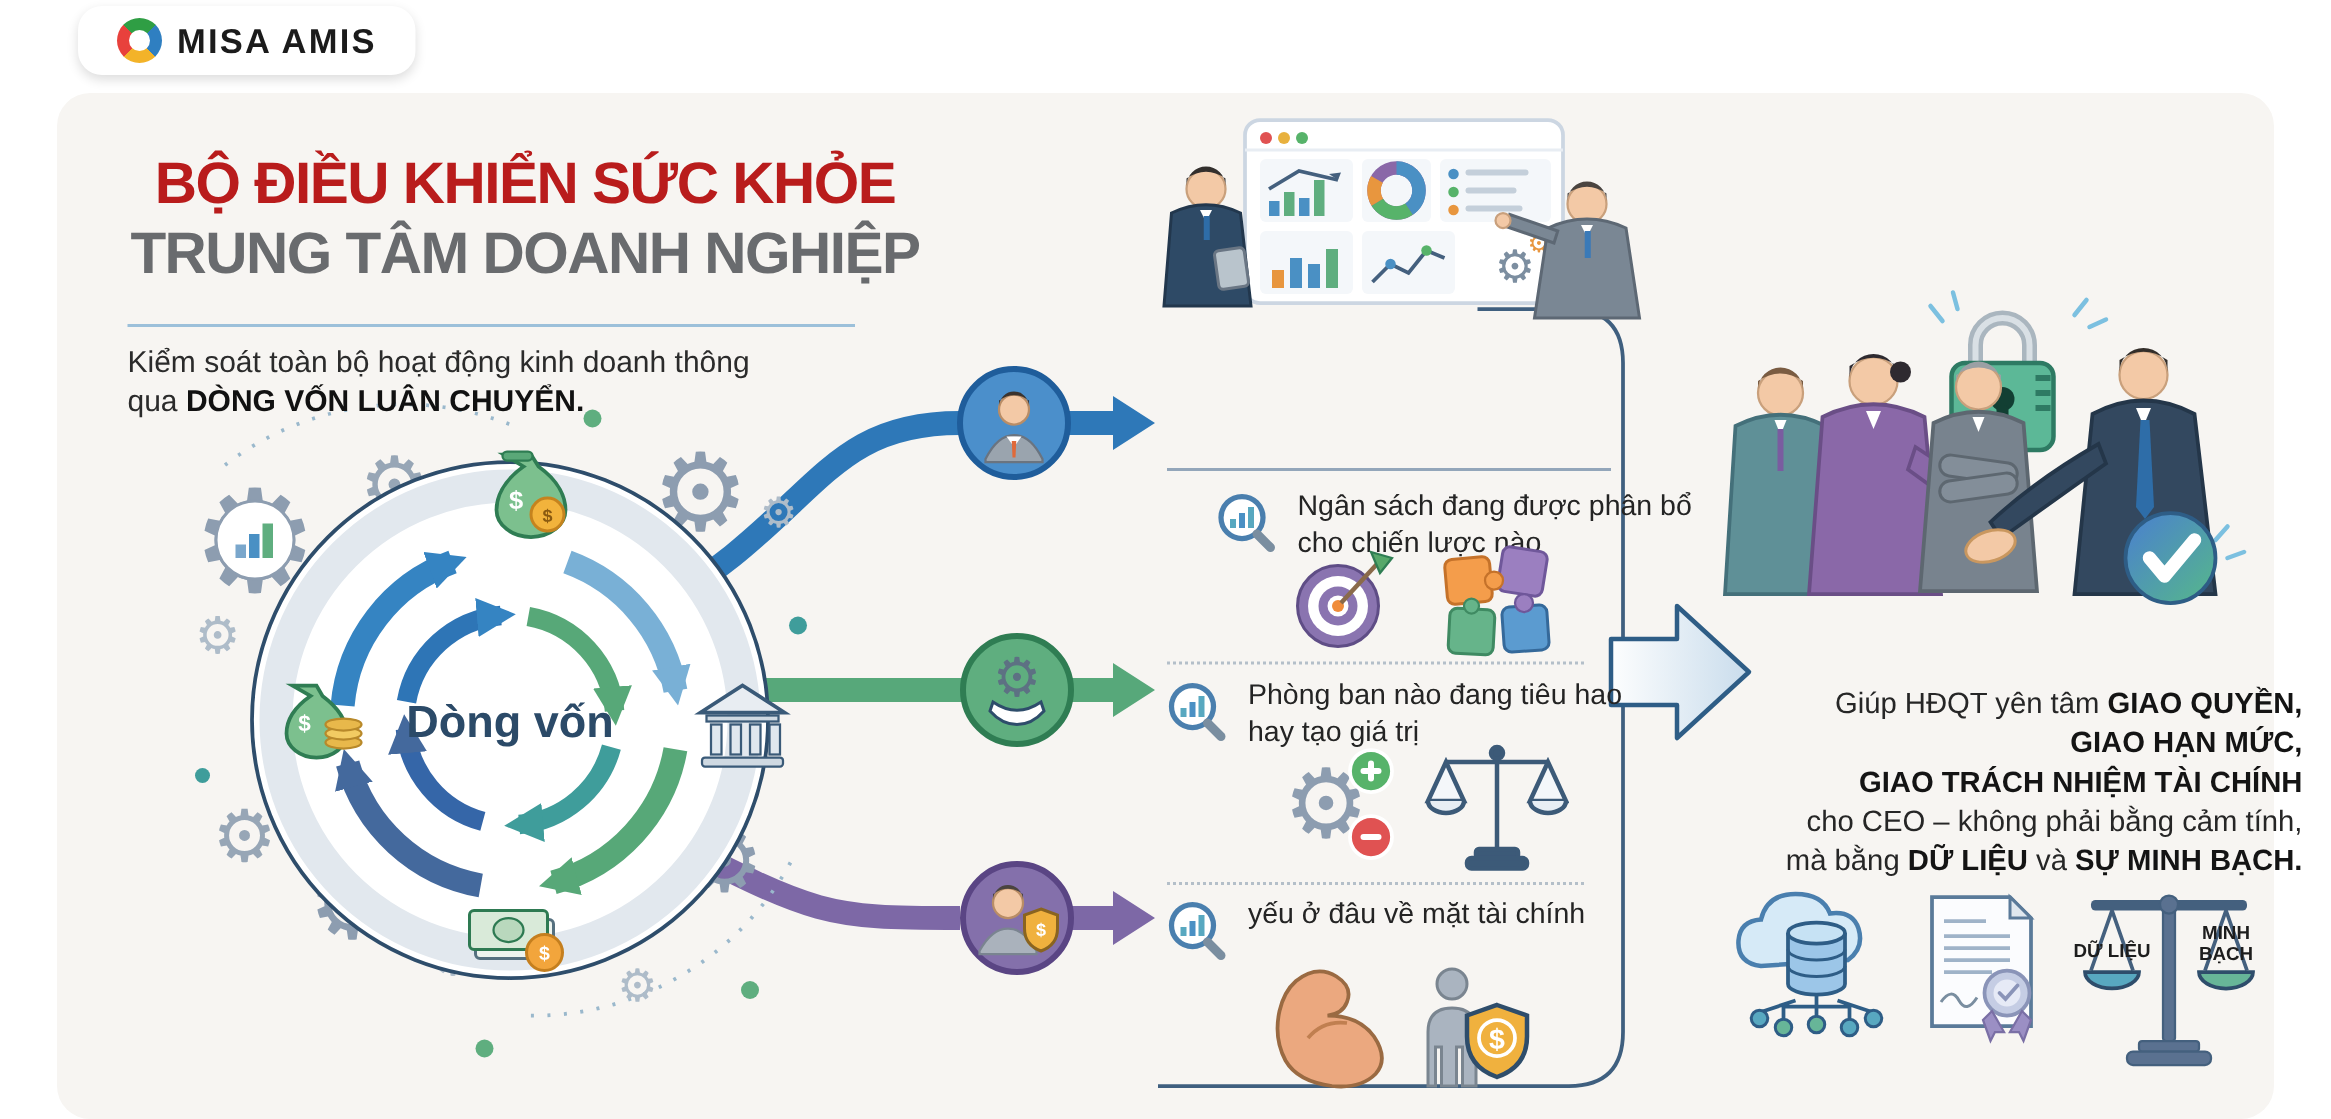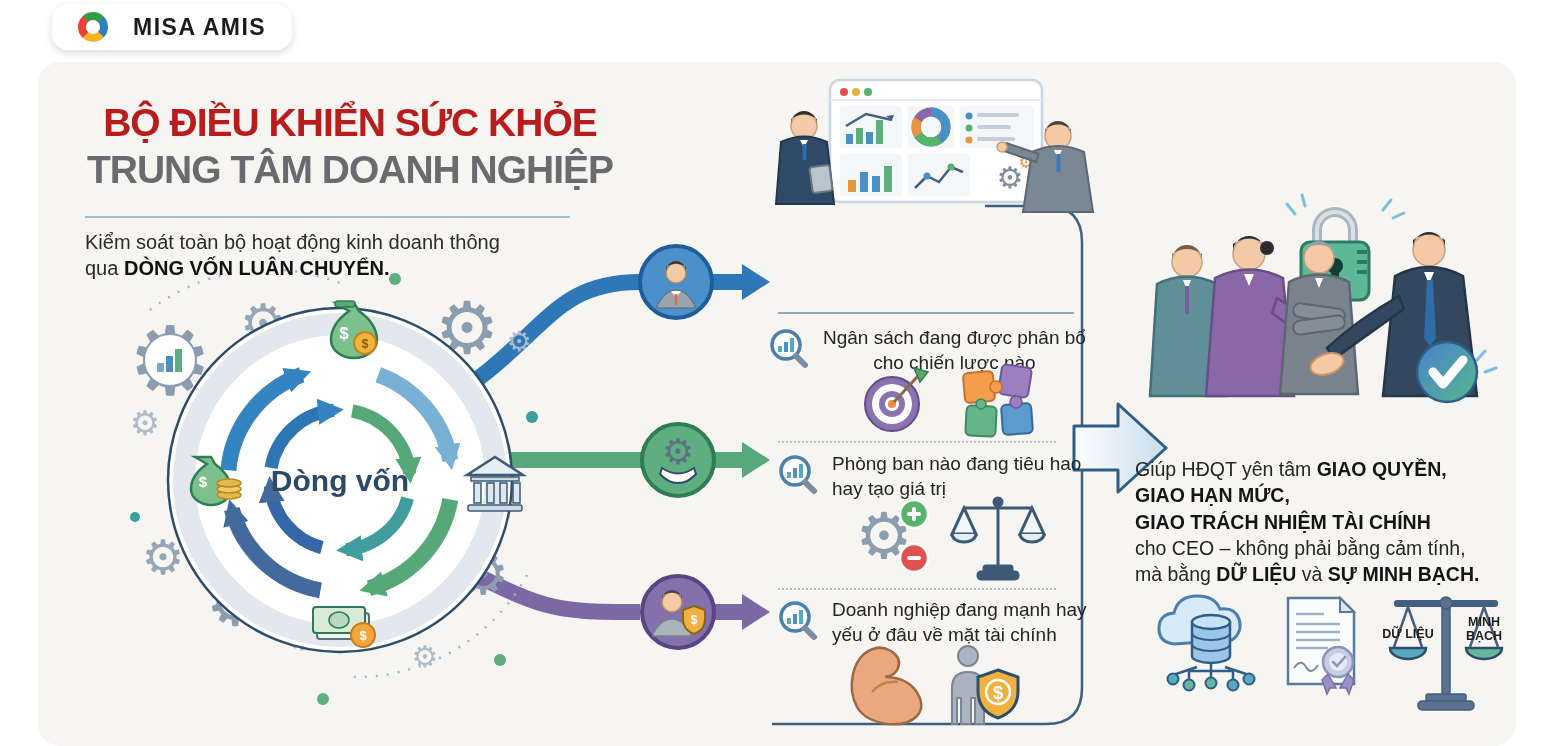--- a/index.html
+++ b/index.html
@@ -1,41 +1,41 @@
 <!DOCTYPE html>
 <html><head>
 <meta charset="utf-8">
 <style>
   html,body{margin:0;padding:0;background:#ffffff;font-family:"Liberation Sans","DejaVu Sans",sans-serif;}
   #stage{position:relative;width:1554px;height:746px;background:#ffffff;overflow:hidden;}
   .abs{position:absolute;}
   .card{left:38px;top:62px;width:1478px;height:684px;background:#f7f5f2;border-radius:22px;}
   
   .logo-tab{left:52px;top:4px;height:46px;padding:0 26px;background:#fff;border-radius:16px;
-    box-shadow:0 3px 8px rgba(0,0,0,.14);display:flex;align-items:center;gap:25px;z-index:30;}
+    box-shadow:0 3px 8px rgba(0,0,0,.14);display:flex;align-items:center;gap:10px;z-index:30;}
   .logo-mark{width:30px;height:30px;border-radius:50%;position:relative;
     background:conic-gradient(from -45deg,#2f9e44 0 25%,#2f7fc1 25% 50%,#f3b329 50% 75%,#e8413c 75% 100%);}
   .logo-mark::after{content:'';position:absolute;inset:8px;background:#fff;border-radius:50%;}
   .brand{font-size:23px;font-weight:800;color:#1b1b1b;letter-spacing:1.5px;}
   
   .title{left:70px;top:100px;width:560px;text-align:center;font-weight:bold;line-height:1.2;letter-spacing:-1px;z-index:5;}
   .title .t1{display:block;font-size:39px;color:#b91c1c;}
   .title .t2{display:block;font-size:39px;color:#696b6e;}
   .title-rule{left:85px;top:216px;width:485px;height:2px;background:#9cc0da;z-index:5;}
   .subtitle{left:85px;top:230px;width:485px;text-align:left;font-size:20px;color:#2b2b2b;line-height:1.28;z-index:5;}
   .subtitle b{color:#111;}
   
   .mid-heading{left:776px;top:252px;width:320px;font-size:20px;font-weight:bold;color:#1c4066;line-height:1.3;letter-spacing:-0.6px;z-index:6;}
   .mid-rule{left:778px;top:312px;width:296px;height:2px;background:#93a6ba;z-index:6;}
   .bullet{display:flex;gap:12px;align-items:flex-start;z-index:6;}
   .bullet .txt{font-size:19px;color:#242424;line-height:1.3;}
   .dotted-div{border-top:2px dotted #b4bfc9;width:278px;z-index:6;}
   
   .r-heading{left:1145px;top:424px;width:380px;text-align:center;font-size:22px;font-weight:bold;color:#175386;letter-spacing:-0.4px;z-index:6;}
-  .r-body{left:1135px;top:456px;width:400px;text-align:left;font-size:19.5px;color:#262626;line-height:1.35;z-index:6;}
+  .r-body{left:1135px;top:456px;width:400px;text-align:right;font-size:19.5px;color:#262626;line-height:1.35;z-index:6;}
   .r-body b{color:#141414;}
   svg{display:block;}
 </style>
 </head>
 <body>
 
 <div id="stage">
 
   <div class="abs card"></div>
 
@@ -279,21 +279,21 @@
     <g id="mag">
       <circle cx="19" cy="19" r="14" fill="#ffffff" stroke="#4a7fae" stroke-width="3.5"></circle>
       <rect x="11" y="20" width="4" height="6" fill="#58a8c0"></rect>
       <rect x="17" y="16" width="4" height="10" fill="#4a90c4"></rect>
       <rect x="23" y="12" width="4" height="14" fill="#58a8c0"></rect>
       <path d="M29,30 l9,9" stroke="#7a8ea0" stroke-width="6" stroke-linecap="round"></path>
     </g>
   </defs>
     </svg>
 
-  <div class="abs bullet" style="left:767px;top:326px;text-align:center;">
+  <div class="abs bullet" style="left:809px;top:326px;">
     <svg width="44" height="44" viewBox="0 0 44 44">
         <use href="#mag"></use>
       </svg>
     <div class="txt">
       <div>Ngân sách đang được phân bổ</div>
       <div>cho chiến lược nào</div>
     </div>
   </div>
 
   <svg class="abs" style="left:856px;top:360px;z-index:6;" width="190" height="84" viewBox="0 0 190 84">
@@ -351,21 +351,20 @@
     </g>
   </svg>
 
   <div class="abs dotted-div" style="left:778px;top:588px;"></div>
 
   <div class="abs bullet" style="left:776px;top:598px;">
     <svg width="44" height="44" viewBox="0 0 44 44">
         <use href="#mag"></use>
       </svg>
     <div class="txt">
-      <div>Doanh nghiệp đang mạnh hay</div>
       <div>yếu ở đâu về mặt tài chính</div>
     </div>
   </div>
 
   <svg class="abs" style="left:846px;top:640px;z-index:6;" width="190" height="92" viewBox="0 0 190 92">
     <g>
       <path d="M18,14 q14,-11 27,-3 q11,7 7,17 q-3,8 -13,9 q21,0 31,14 q10,15 1,25 q-10,10 -29,8 q-23,-3 -31,-17 q-8,-15 -4,-33 q3,-13 11,-20 z" fill="#eba87f" stroke="#9a6a42" stroke-width="2.5"></path>
       <path d="M26,52 q10,-12 26,-10" fill="none" stroke="#c07f50" stroke-width="2.5"></path>
     </g>
     <g>

